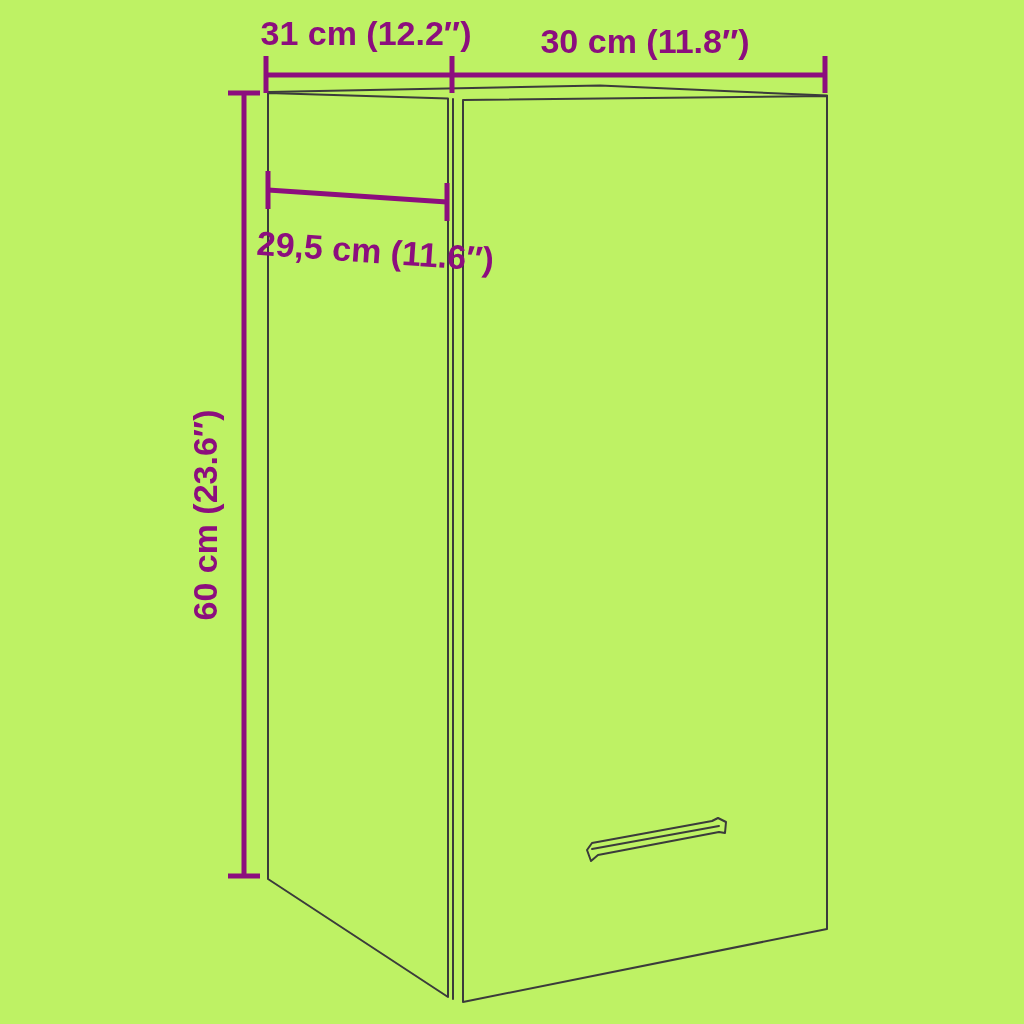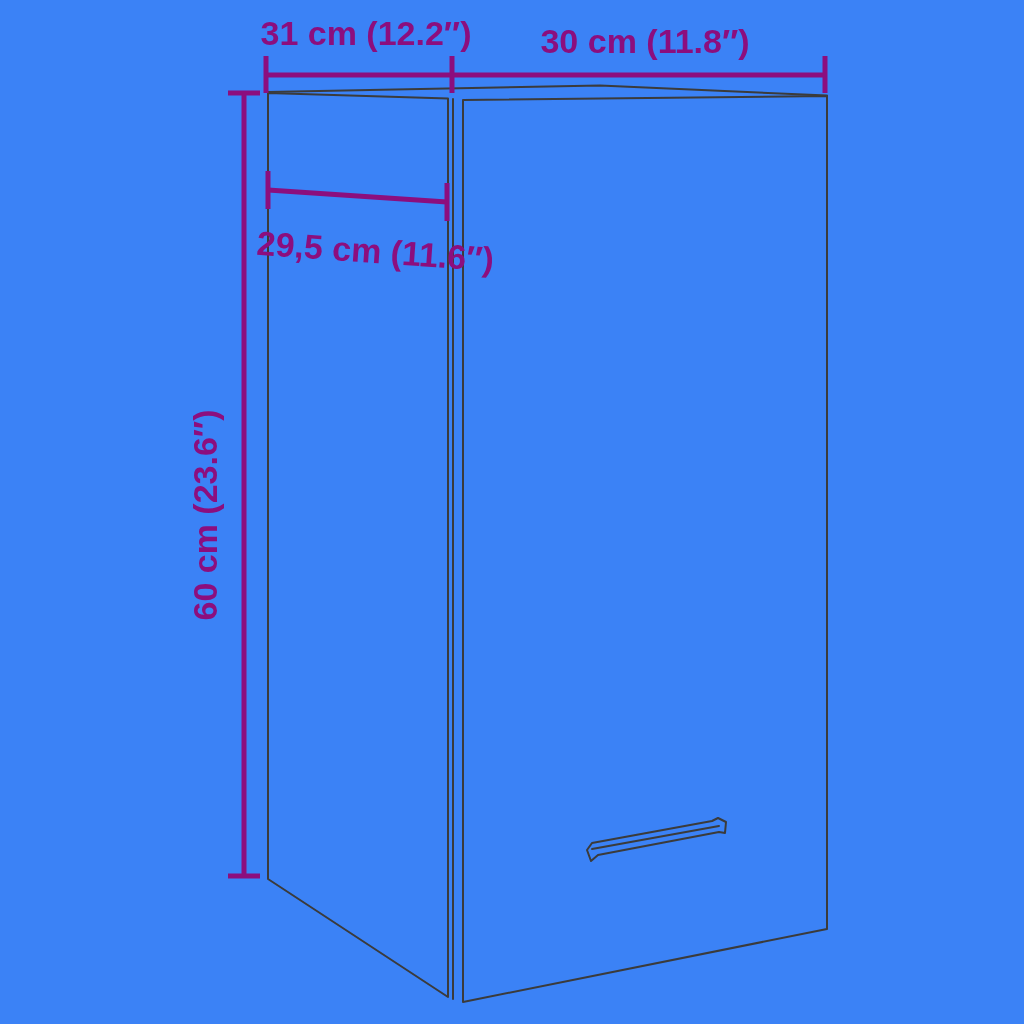--- a/index.html
+++ b/index.html
@@ -9,21 +9,21 @@
   }
   body {
     width: 1024px;
     height: 1024px;
     font-family: "Liberation Sans", "DejaVu Sans", sans-serif;
   }
   .diagram-wrap {
     position: relative;
     width: 1024px;
     height: 1024px;
-    background: #3b82f6;
+    background: #bef264;
     overflow: hidden;
   }
   svg text {
     font-family: "Liberation Sans", "DejaVu Sans", sans-serif;
     font-weight: 700;
     font-size: 34px;
     letter-spacing: 0px;
   }
 </style>
 </head>

